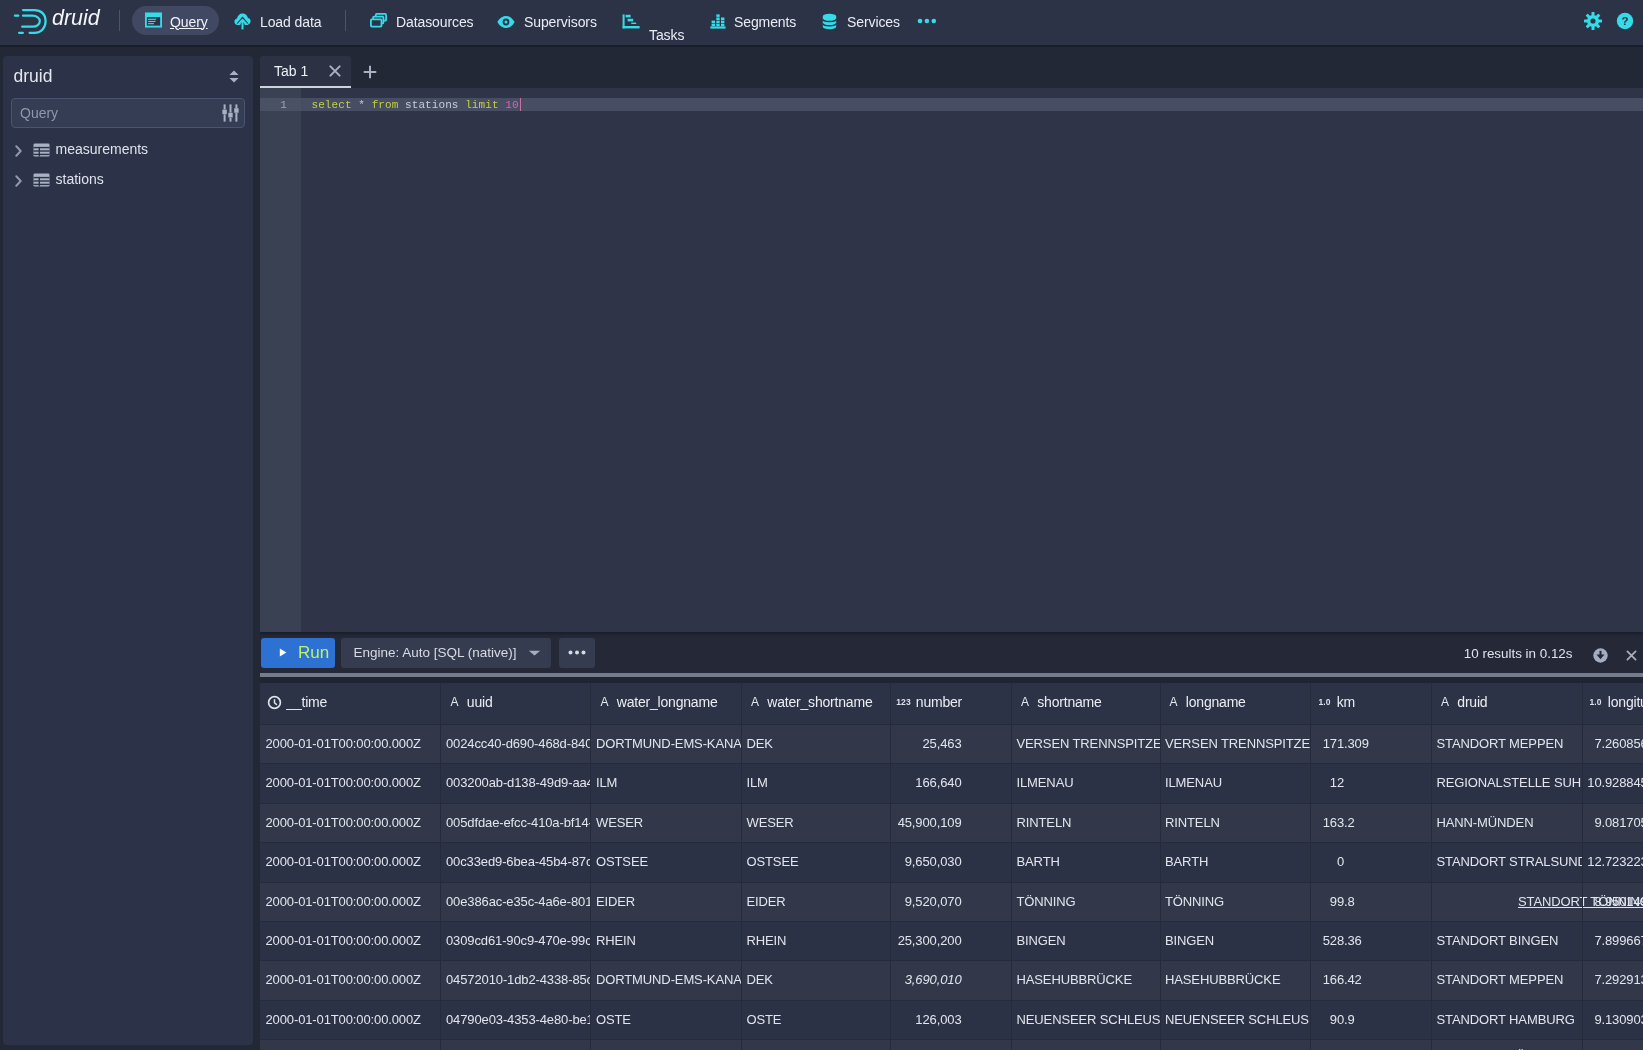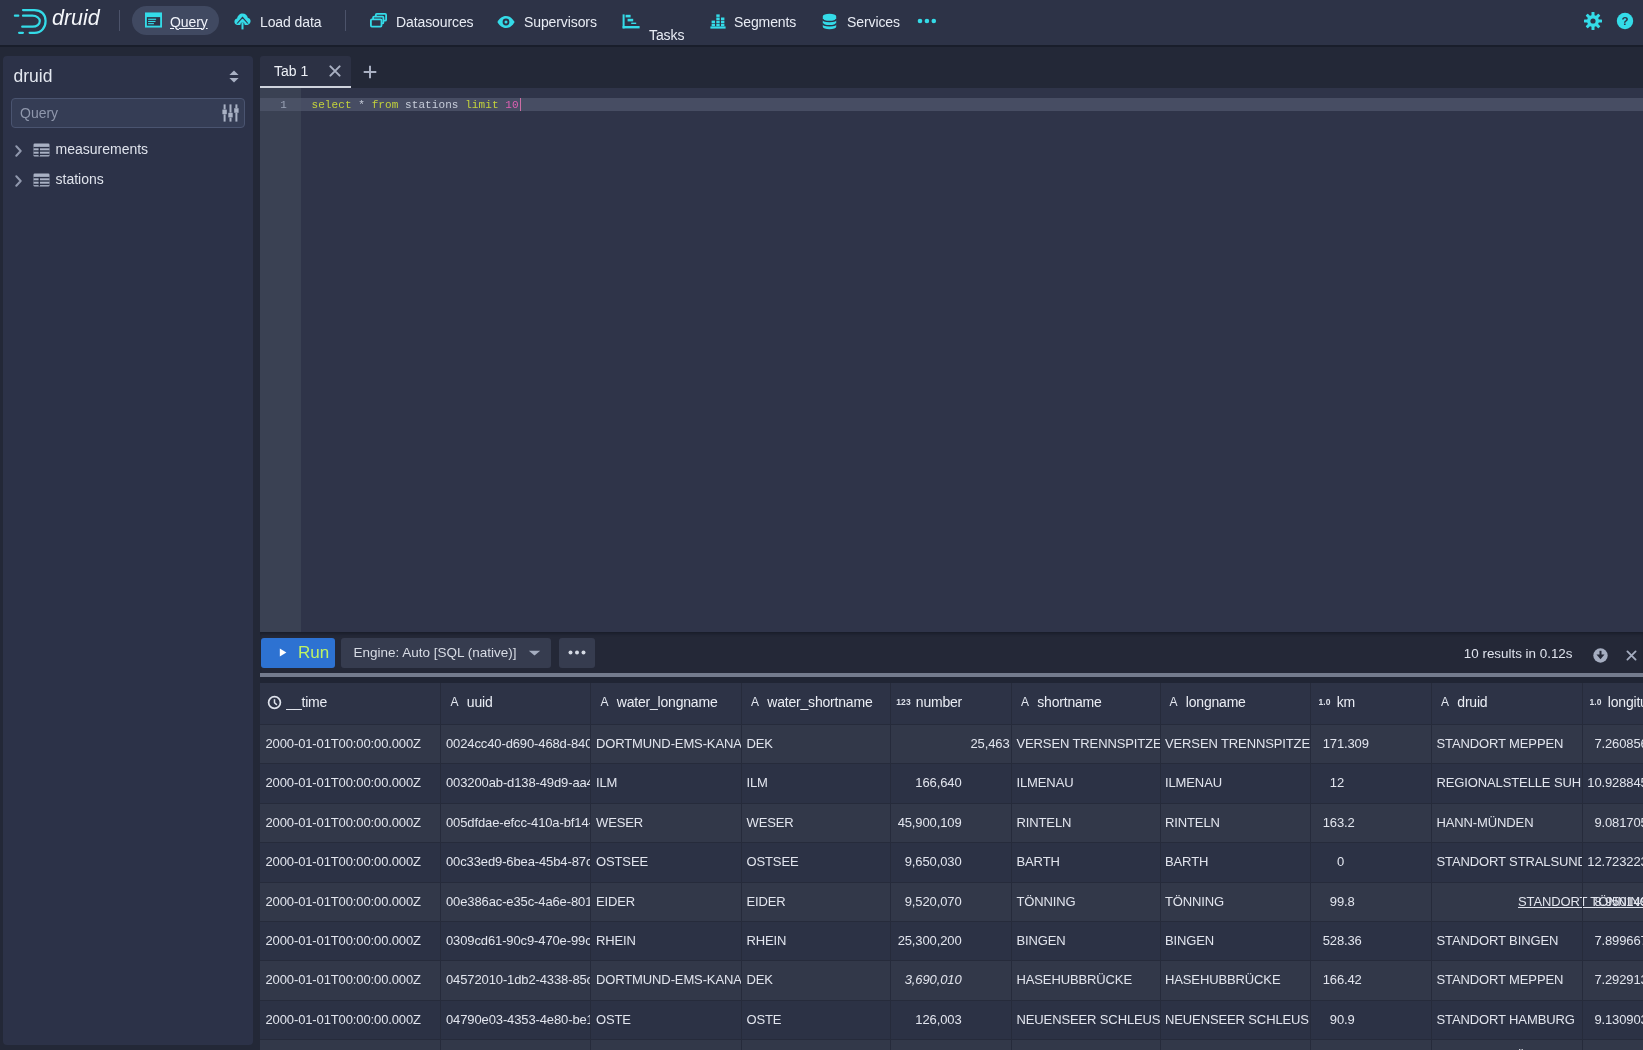--- a/index.html
+++ b/index.html
@@ -305,21 +305,21 @@
 <div class="abs" style="left:751px;top:0;width:1px;height:367px;background:#262b3b;z-index:3;"></div>
 <div class="abs" style="left:900px;top:0;width:1px;height:367px;background:#262b3b;z-index:3;"></div>
 <div class="abs" style="left:1050px;top:0;width:1px;height:367px;background:#262b3b;z-index:3;"></div>
 <div class="abs" style="left:1171px;top:0;width:1px;height:367px;background:#262b3b;z-index:3;"></div>
 <div class="abs" style="left:1322px;top:0;width:1px;height:367px;background:#262b3b;z-index:3;"></div>
 <div class="abs" style="left:0;top:41px;width:1383px;height:39px;background:#323849;border-top:1px solid #262b3b;"></div>
 <div class="cell tbl" style="left:0px;top:41px;width:180.5px;height:39.4px;padding-left:5.5px;">2000-01-01T00:00:00.000Z</div>
 <div class="cell tbl" style="left:180.5px;top:41px;width:150px;height:39.4px;padding-left:5.5px;">0024cc40-d690-468d-8405-9e35a833a7e0</div>
 <div class="cell tbl" style="left:330.5px;top:41px;width:150.5px;height:39.4px;padding-left:5.5px;">DORTMUND-EMS-KANAL</div>
 <div class="cell tbl" style="left:481px;top:41px;width:148.5px;height:39.4px;padding-left:5.5px;">DEK</div>
-<div class="cell tbl" style="left:629.5px;top:41px;width:121.5px;height:39.4px;padding-left:5.5px;margin-left:48px;">
+<div class="cell tbl" style="left:629.5px;top:41px;width:121.5px;height:39.4px;padding-left:5.5px;">
       <span class="ib" style="width:66.5px;">25,463</span>
       <span></span>
     </div>
 <div class="cell tbl" style="left:751px;top:41px;width:148.5px;height:39.4px;padding-left:5.5px;">VERSEN TRENNSPITZE</div>
 <div class="cell tbl" style="left:899.5px;top:41px;width:151px;height:39.4px;padding-left:5.5px;">VERSEN TRENNSPITZE</div>
 <div class="cell tbl" style="left:1050.5px;top:41px;width:120.5px;height:39.4px;padding-left:5.5px;">
       <span class="ib" style="width:28px;">171</span>
       <span>.309</span>
     </div>
 <div class="cell tbl" style="left:1171px;top:41px;width:150.5px;height:39.4px;padding-left:5.5px;">STANDORT MEPPEN</div>

